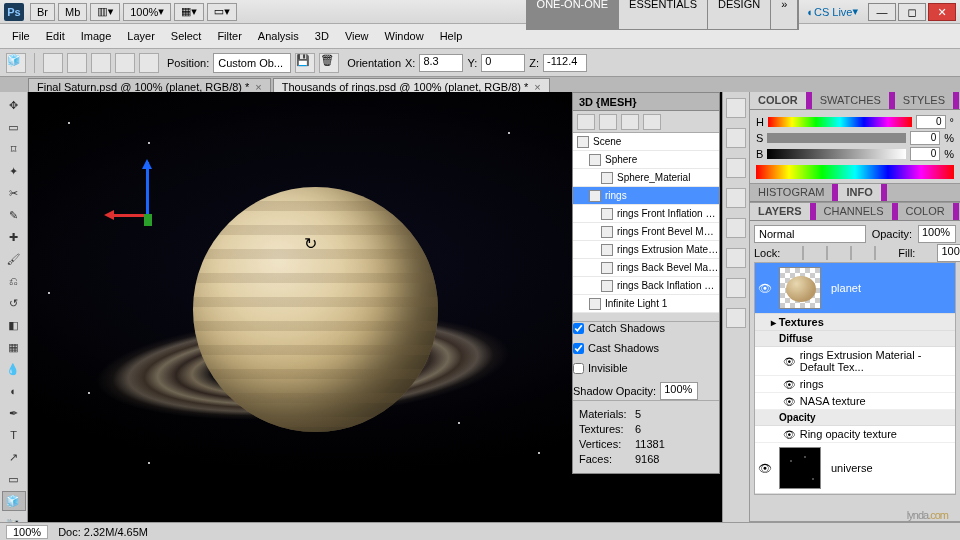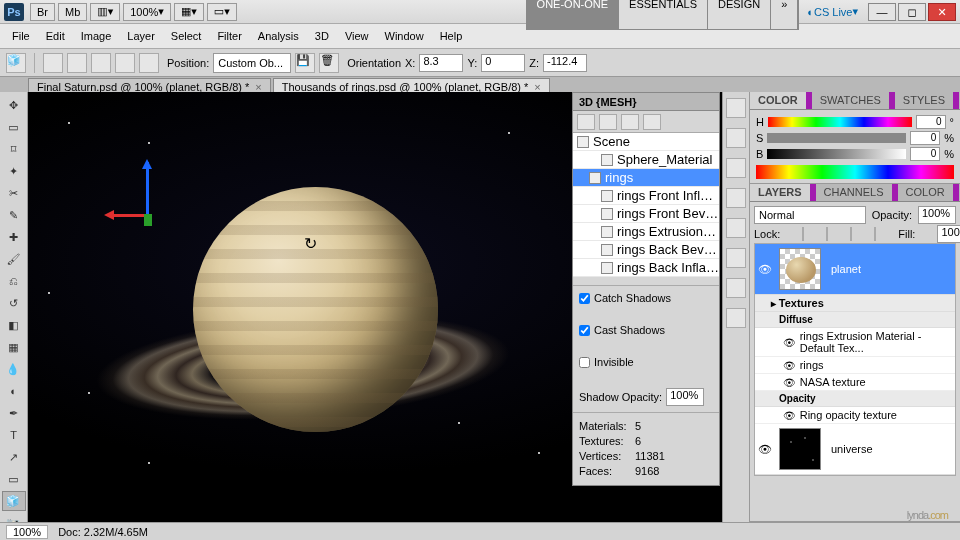--- a/index.html
+++ b/index.html
@@ -46,22 +46,22 @@
 .axis-z { position:absolute; left:36px; top:52px; width:8px; height:12px; background:#2aa02a; }
 .panel3d { position:absolute; right:235px; top:92px; width:140px; background:#d6d6d6; border:1px solid #888; }
 .panel-hdr { height:18px; background:#b8b8b8; border-bottom:1px solid #888; display:flex; align-items:center; padding:0 6px; font-weight:bold; }
 .panel-icons { height:22px; display:flex; align-items:center; padding:0 4px; gap:4px; border-bottom:1px solid #aaa; }
 .pi { width:18px; height:16px; border:1px solid #aaa; background:#e6e6e6; }
 .tree { background:#fff; max-height:180px; overflow:hidden; }
 .tree-row { height:18px; display:flex; align-items:center; padding-left:4px; border-bottom:1px solid #e8e8e8; }
 .tree-row.sel { background:#4a90ff; color:#fff; }
 .tree-row .indent { display:inline-block; }
 .tree-ico { width:12px; height:12px; border:1px solid #888; margin-right:4px; background:#eee; }
-.tree-txt { white-space:nowrap; overflow:hidden; text-overflow:ellipsis; flex:1; font-size:13px; }
-.panel-opts { padding:6px; font-size:10px; display:flex; flex-direction:column; gap:20px; border-top:1px solid #aaa; margin-top:8px; }
+.tree-txt { white-space:nowrap; overflow:hidden; text-overflow:ellipsis; flex:1; font-size:10px; }
+.panel-opts { font-size:10px; display:flex; flex-direction:column; gap:8px; border-top:1px solid #aaa; margin-top:8px; }
 .chk { display:flex; align-items:center; gap:4px; }
 .chk input { width:11px; height:11px; }
 .meshinfo { padding:6px; font-size:10px; line-height:15px; border-top:1px solid #aaa; }
 .meshinfo .row { display:flex; }
 .meshinfo .k { width:56px; }
 .sidecol { width:28px; background:#d4d4d4; border-left:1px solid #999; border-right:1px solid #999; display:flex; flex-direction:column; align-items:center; padding-top:6px; gap:10px; }
 .sidecol .si { width:20px; height:20px; border:1px solid #aaa; background:#e6e6e6; }
 .right-panels { width:210px; background:#d4d4d4; display:flex; flex-direction:column; }
 .panel { border-bottom:1px solid #999; }
 .tabrow { height:18px; display:flex; background:#b8b8b8; border-bottom:1px solid #888; }
@@ -226,20 +226,25 @@
       <div class="pi"></div>
       <div class="pi"></div>
     </div>
     <div class="tree" id="tree3d">
         <div class="tree-row">
           <span class="indent" style="width:0px"></span>
           <span class="tree-ico"></span>
           <span class="tree-txt">Scene</span>
         </div>
         <div class="tree-row">
+          <span class="indent" style="width:12px"></span>
+          <span class="tree-ico"></span>
+          <span class="tree-txt">Sphere</span>
+        </div>
+        <div class="tree-row">
           <span class="indent" style="width:24px"></span>
           <span class="tree-ico"></span>
           <span class="tree-txt">Sphere_Material</span>
         </div>
         <div class="tree-row sel">
           <span class="indent" style="width:12px"></span>
           <span class="tree-ico"></span>
           <span class="tree-txt">rings</span>
         </div>
         <div class="tree-row">
@@ -259,20 +264,25 @@
         </div>
         <div class="tree-row">
           <span class="indent" style="width:24px"></span>
           <span class="tree-ico"></span>
           <span class="tree-txt">rings Back Bevel Material</span>
         </div>
         <div class="tree-row">
           <span class="indent" style="width:24px"></span>
           <span class="tree-ico"></span>
           <span class="tree-txt">rings Back Inflation Mat...</span>
+        </div>
+        <div class="tree-row">
+          <span class="indent" style="width:12px"></span>
+          <span class="tree-ico"></span>
+          <span class="tree-txt">Infinite Light 1</span>
         </div>
       </div>
     <div class="panel-opts">
       <label class="chk">
           <input type="checkbox" checked="" style="">
           <span>Catch Shadows</span>
         </label>
       <label class="chk">
           <input type="checkbox" checked="" style="">
           <span>Cast Shadows</span>
@@ -339,20 +349,26 @@
           </div>
         <div class="hsb-row">
             <span>B</span>
             <div class="hsb-slider" style="background:linear-gradient(90deg,#000,#fff)"></div>
             <div class="hsb-val">0</div>
             <span>%</span>
           </div>
         <div class="spectrum"></div>
       </div>
     </div>
+    <div class="panel">
+      <div class="tabrow">
+        <div class="tab">HISTOGRAM</div>
+        <div class="tab active">INFO</div>
+      </div>
+    </div>
     <div class="panel" style="flex:1">
       <div class="tabrow">
         <div class="tab active">LAYERS</div>
         <div class="tab">CHANNELS</div>
         <div class="tab">COLOR</div>
       </div>
       <div class="layer-body">
         <div class="blend-row">
           <div class="blend-sel">
               <span>Normal</span>

